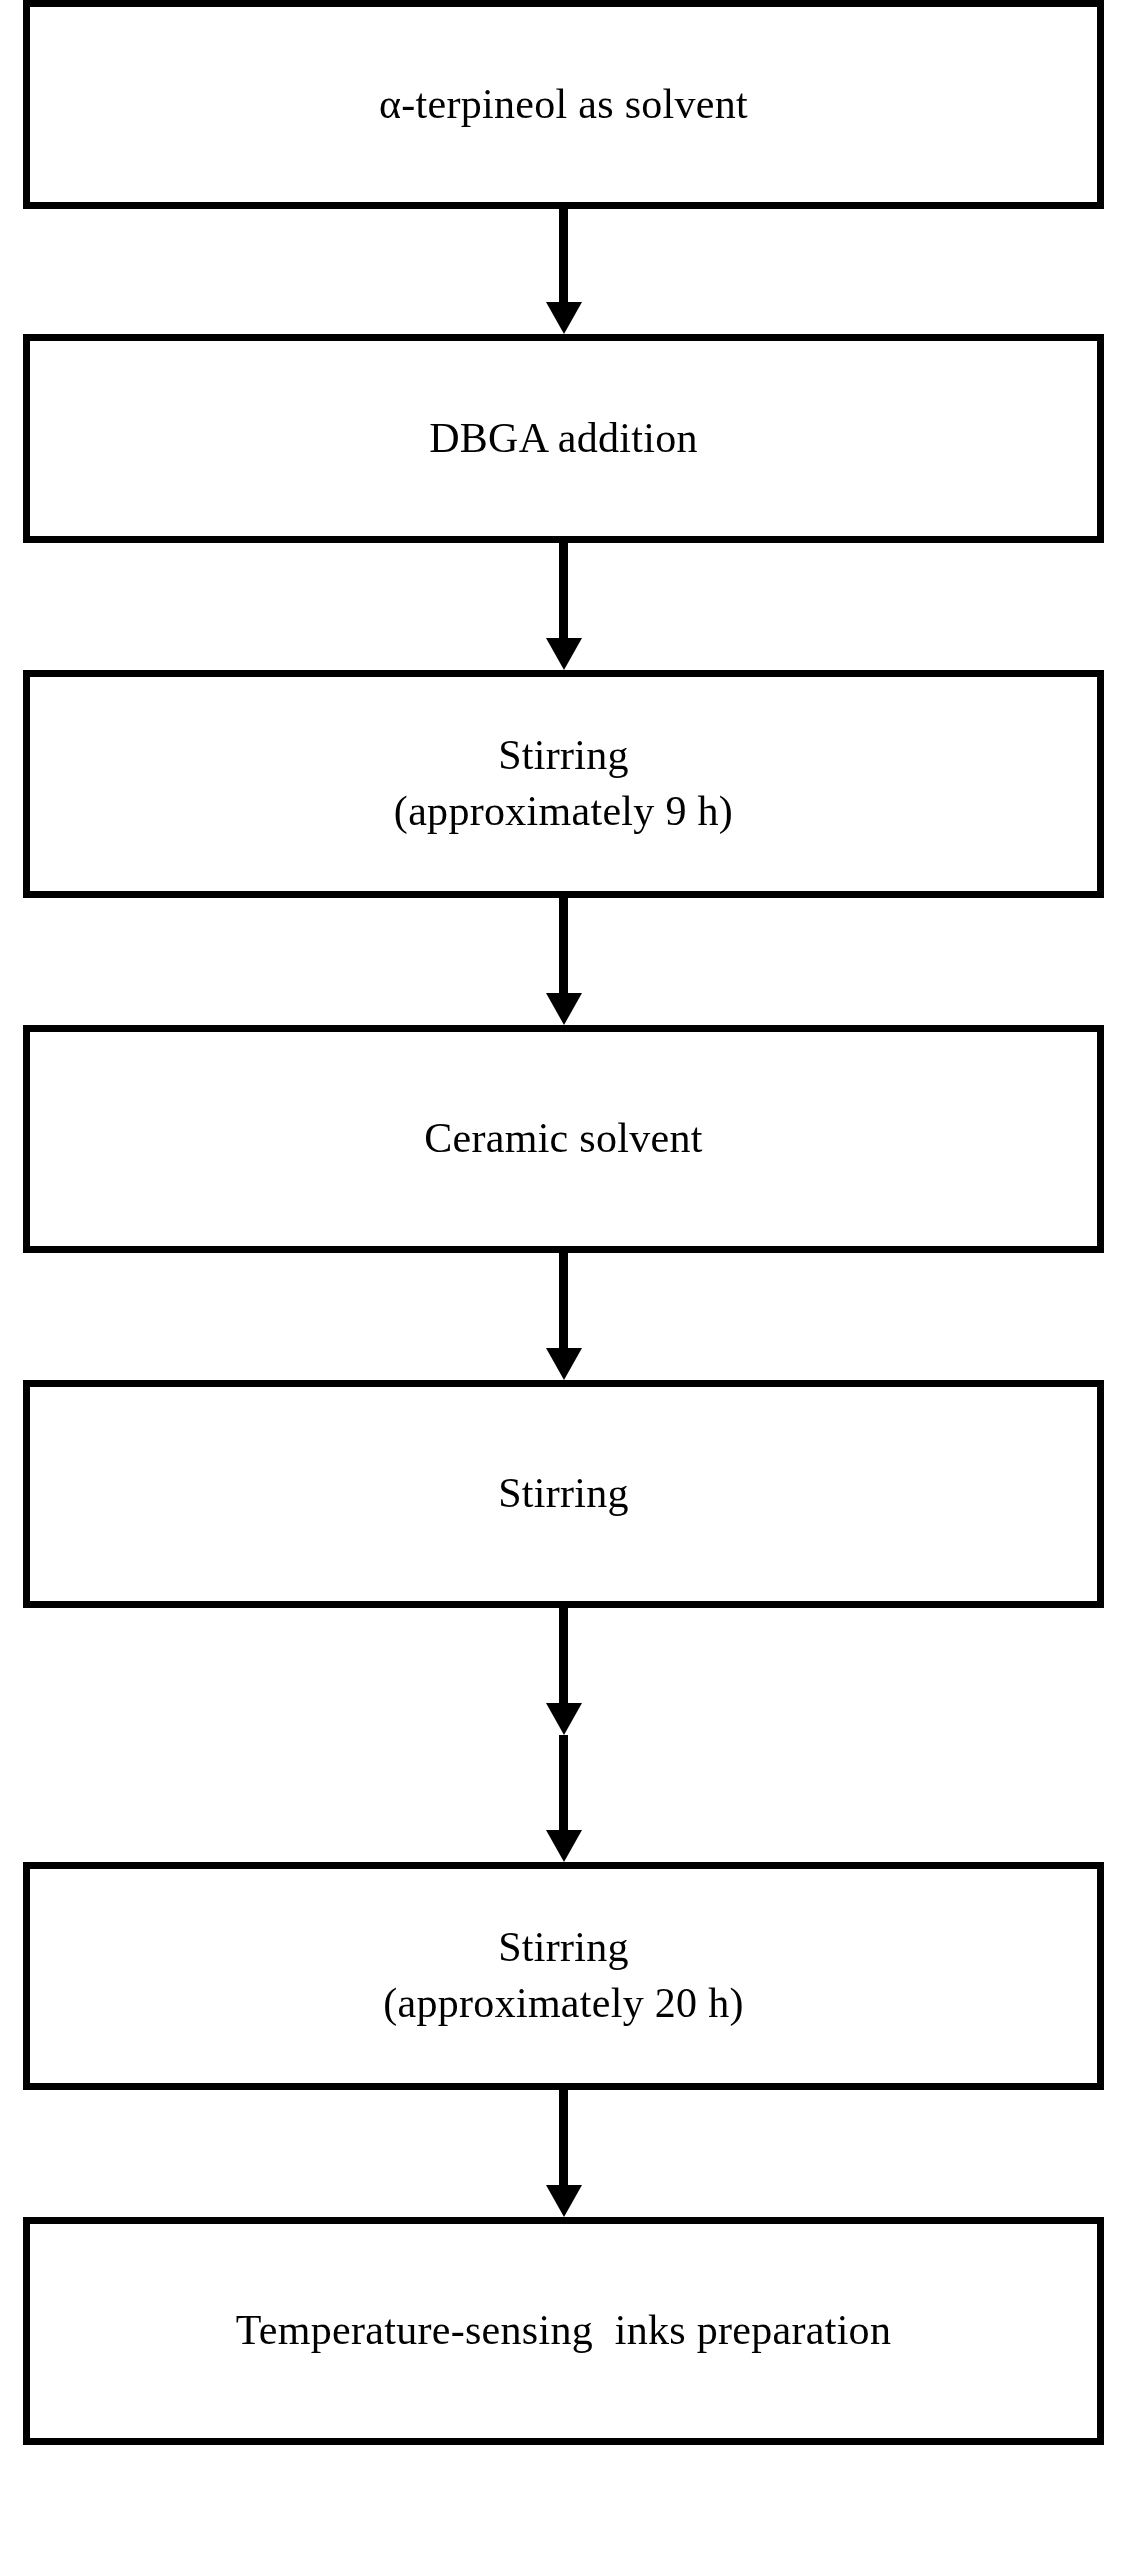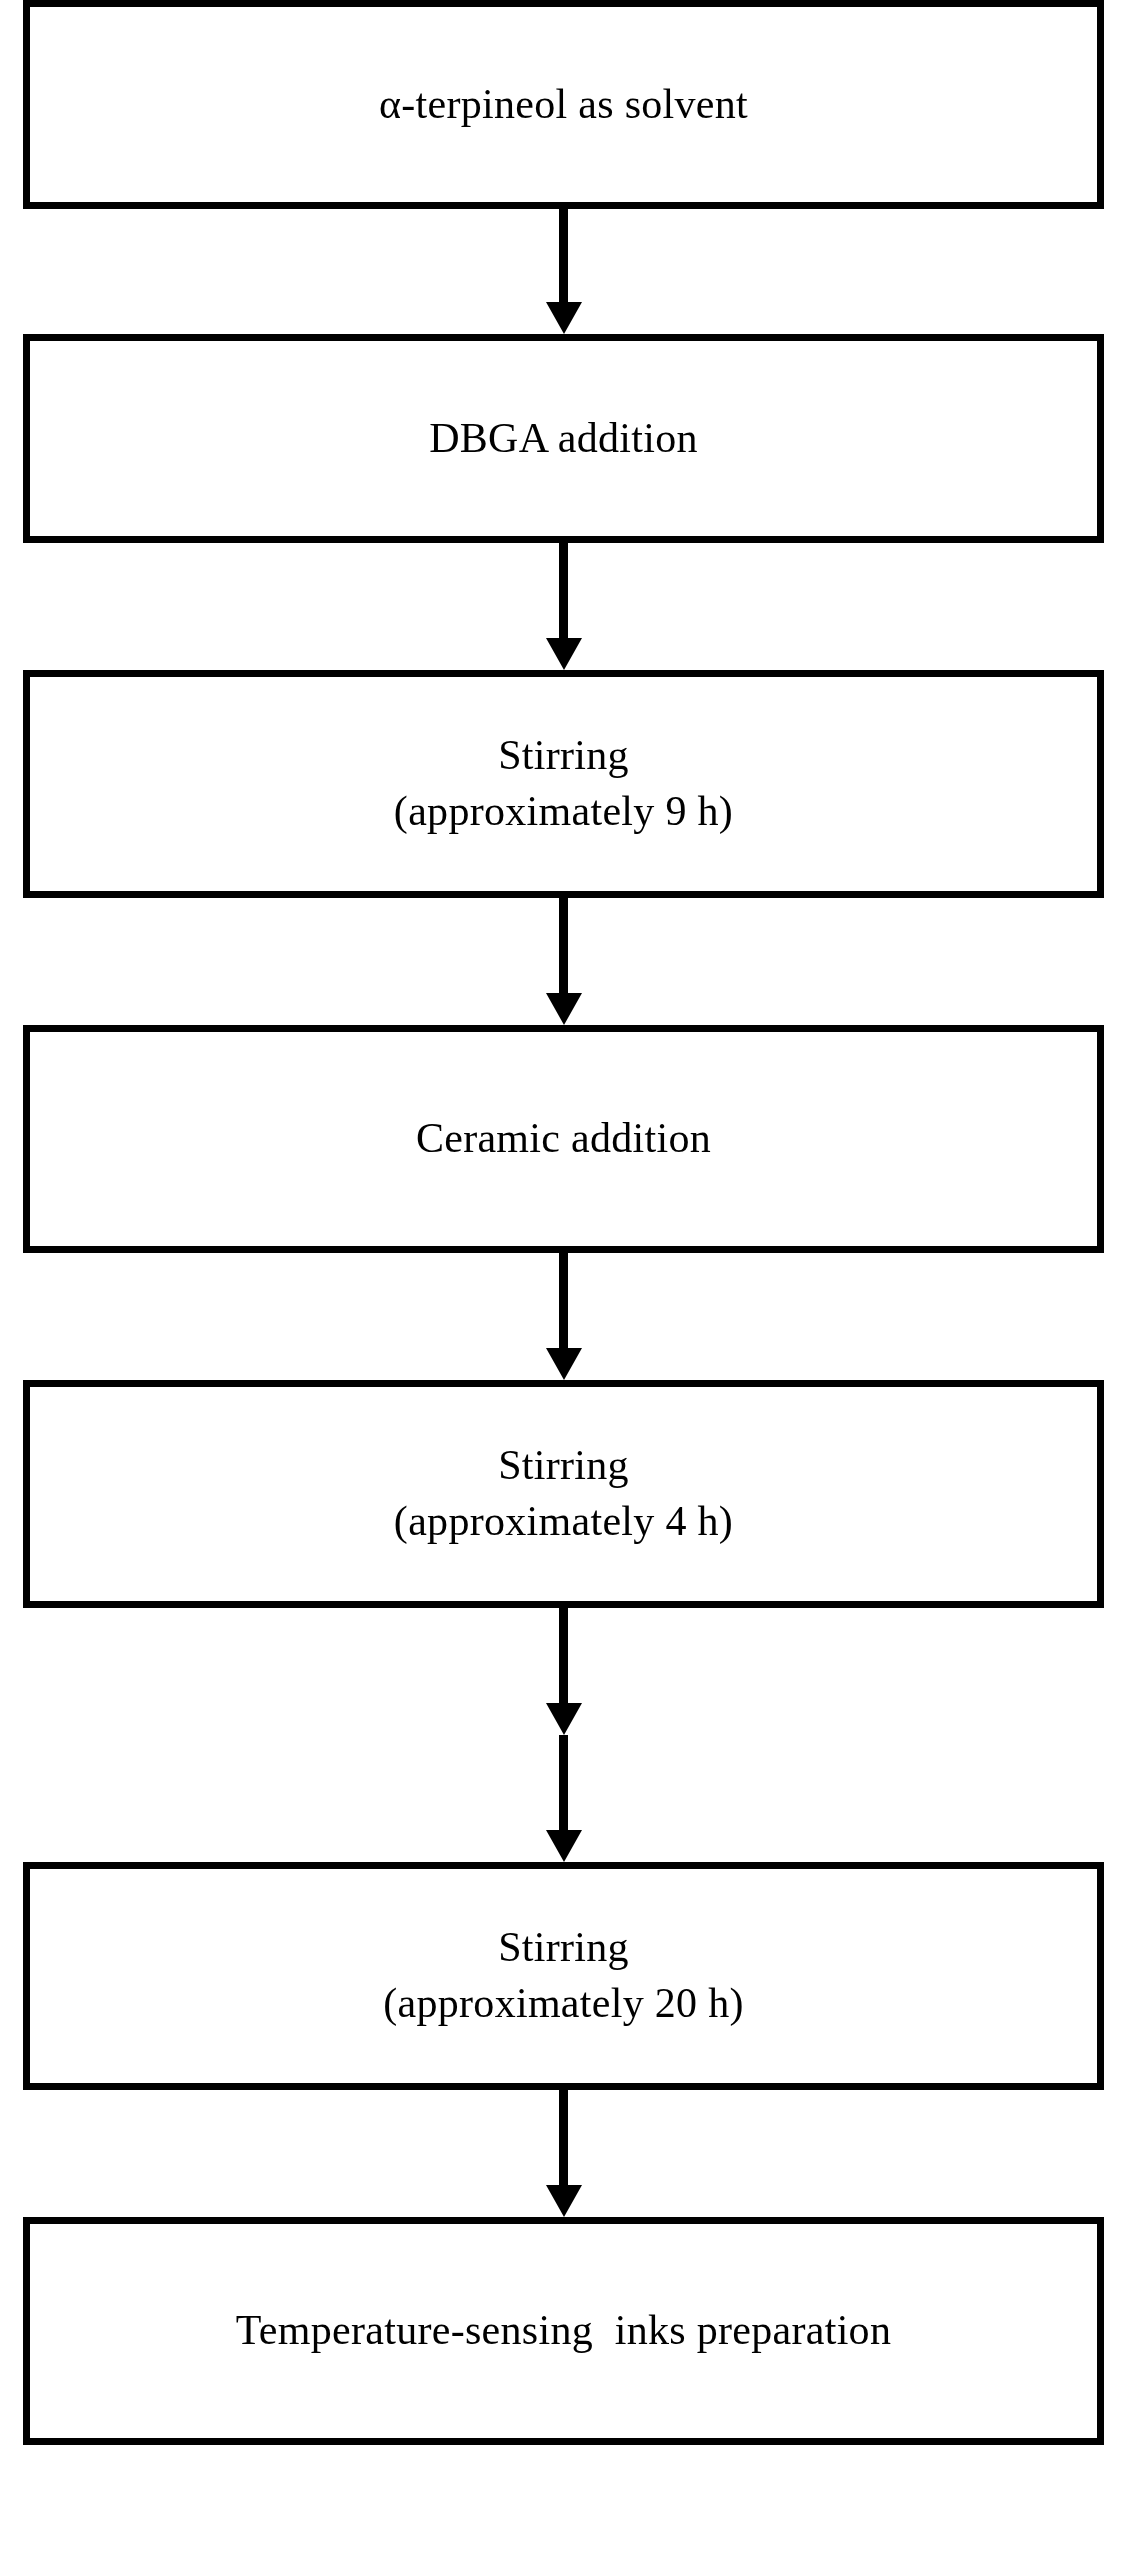--- a/index.html
+++ b/index.html
@@ -101,31 +101,30 @@
       <div class="node-line">Stirring</div>
       <div class="node-line">(approximately 9 h)</div>
     </div>
 
     <div class="connector c-b">
       <div class="shaft"></div>
       <div class="head"></div>
     </div>
 
     <div class="node h2line">
-      <div class="node-line">Ceramic addition</div>
+      <div class="node-line">Ceramic solvent</div>
     </div>
 
     <div class="connector c-b">
       <div class="shaft"></div>
       <div class="head"></div>
     </div>
 
     <div class="node h2line">
       <div class="node-line">Stirring</div>
-      <div class="node-line">(approximately 4 h)</div>
     </div>
 
     <div class="connector c-b">
       <div class="shaft"></div>
       <div class="head"></div>
     </div>
 
 
     <div class="connector c-b">
       <div class="shaft"></div>

